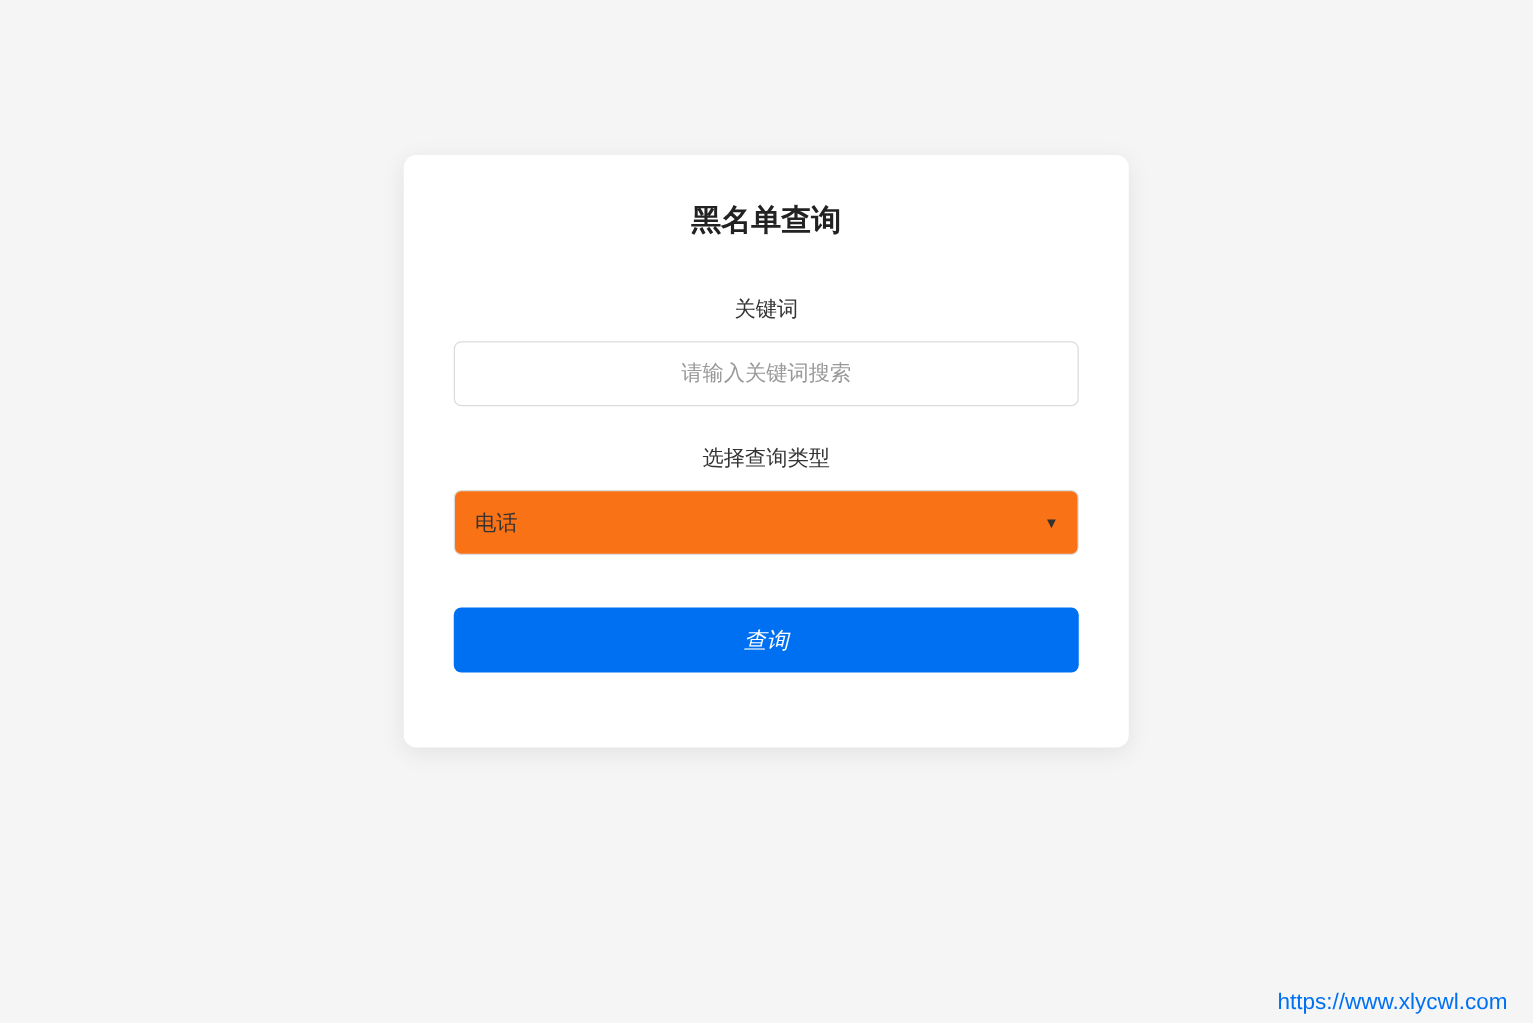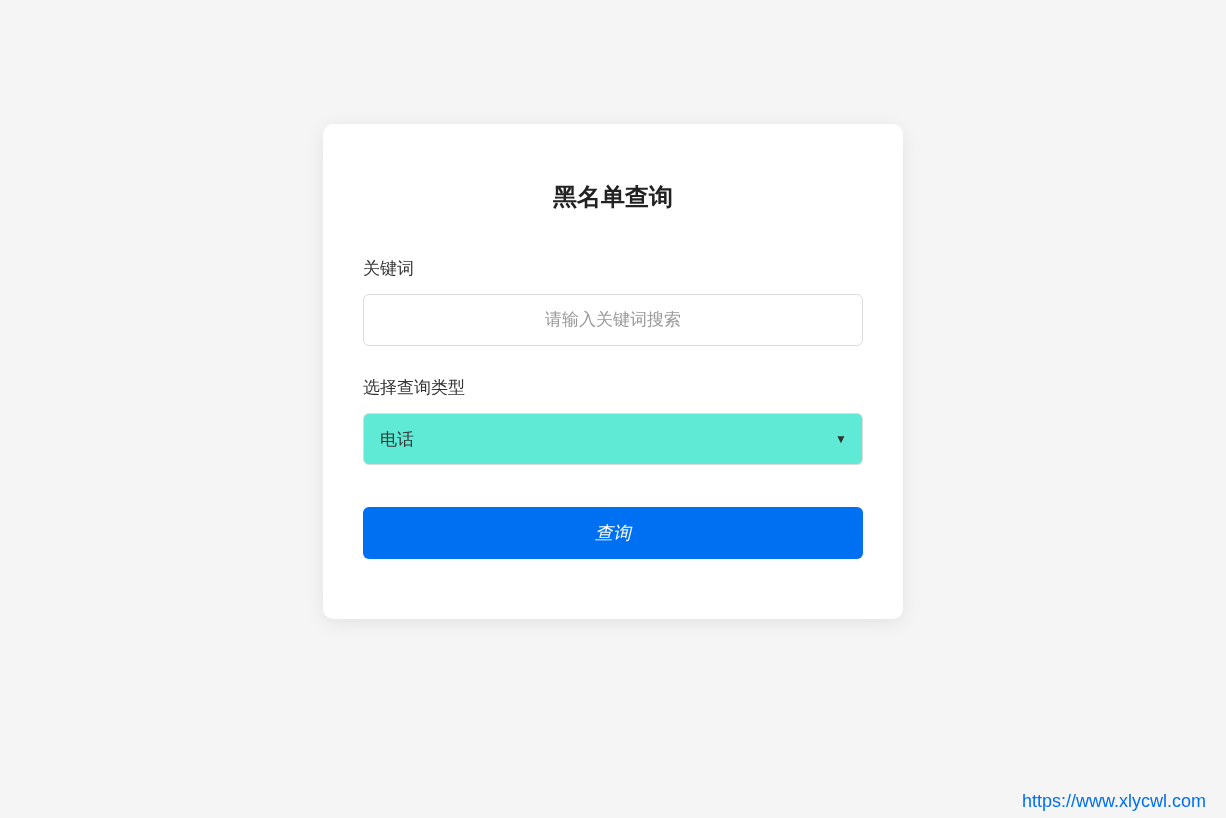--- a/index.html
+++ b/index.html
@@ -17,40 +17,41 @@
     }
     
     .card {
       position: absolute;
       left: 323px;
       top: 124px;
       width: 580px;
       background-color: #ffffff;
       border-radius: 10px;
       box-shadow: 0 4px 20px rgba(0, 0, 0, 0.08);
-      padding: 57px 40px 60px 40px;
+      padding: 36px 40px 60px 40px;
     }
     
     .title {
       font-size: 24px;
       font-weight: 700;
       color: #222222;
       text-align: center;
       margin-bottom: 44px;
     }
     
     .form-group {
       margin-bottom: 30px;
     }
     
     .form-label {
       font-size: 17px;
       color: #333333;
       display: block;
       margin-bottom: 14px;
+      text-align: center;
     }
     
     .form-input {
       width: 100%;
       height: 52px;
       border: 1px solid #dcdcdc;
       border-radius: 6px;
       padding: 0 16px;
       font-size: 17px;
       color: #333333;
@@ -70,21 +71,21 @@
     
     .form-select {
       width: 100%;
       height: 52px;
       border: 1px solid #dcdcdc;
       border-radius: 6px;
       padding: 0 16px;
       font-size: 17px;
       color: #333333;
       outline: none;
-      background-color: #5eead4;
+      background-color: #f97316;
       appearance: none;
       -webkit-appearance: none;
       cursor: pointer;
       font-family: inherit;
     }
     
     .select-arrow {
       position: absolute;
       right: 16px;
       top: 50%;

